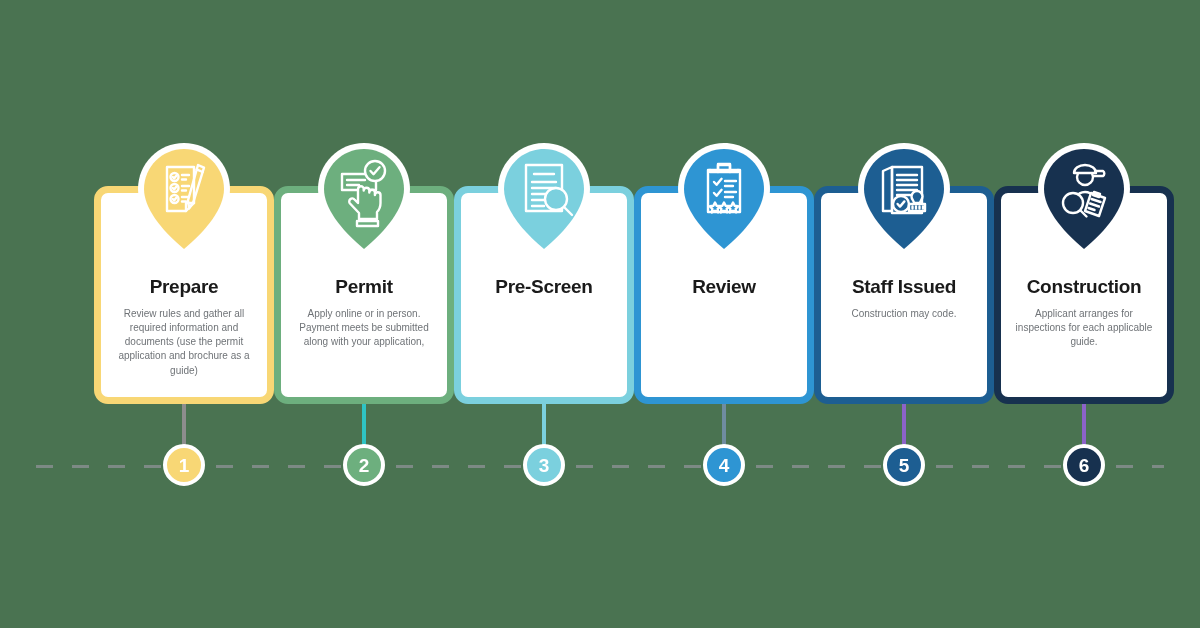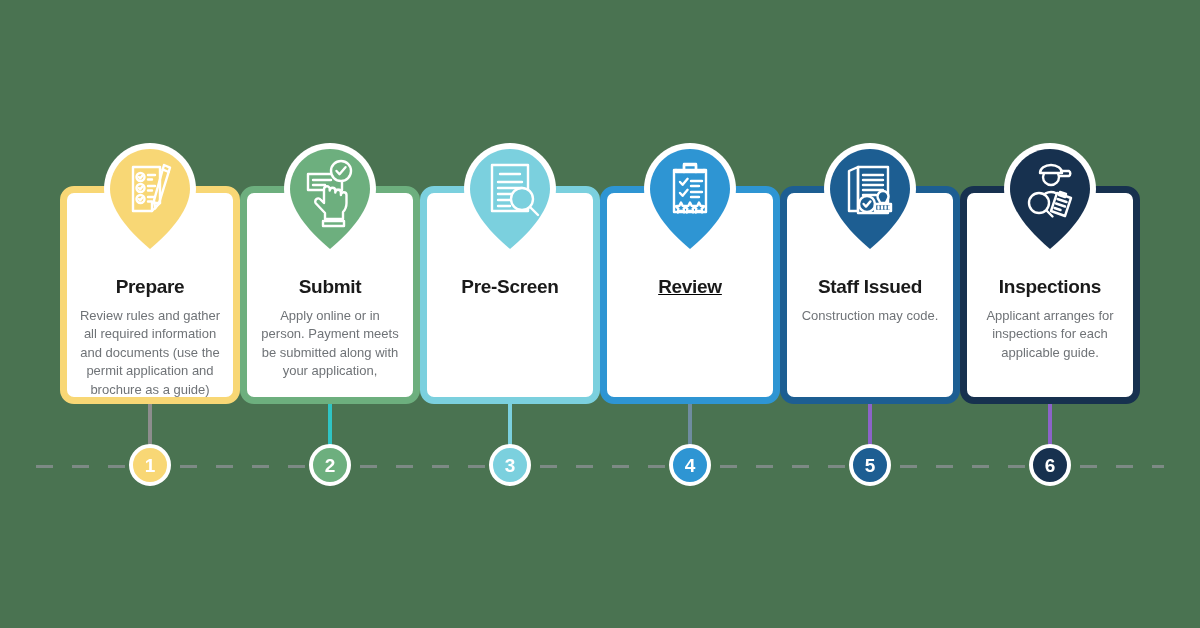--- a/index.html
+++ b/index.html
@@ -37,21 +37,21 @@
     );
   }
 
   
   .cards {
     position: absolute;
     left: 26px;
     top: 186px;
     width: 1148px;
     display: flex;
-    justify-content: center;
+    justify-content: flex-end;
   }
 
   .step {
     position: relative;
     width: 180px;
   }
 
   .card {
     position: relative;
     width: 180px;
@@ -68,21 +68,21 @@
     font-size: 19px;
     font-weight: bold;
     color: #1a1a1a;
     letter-spacing: -0.3px;
     line-height: 1.1;
     margin-bottom: 9px;
     white-space: nowrap;
   }
 
   .card-body {
-    font-size: 13px;
+    font-size: 10px;
     color: #6f7377;
     line-height: 1.42;
   }
 
   
   .pin-wrap {
     position: absolute;
     left: 50%;
     top: -52px;
     transform: translateX(-50%);
@@ -175,21 +175,21 @@
               <path d="M31 39 h18 M31 44 h12"></path>
               <circle cx="59" cy="30" r="10" fill="#6DAF7E"></circle>
               <path d="M54.5 30 l3 3.2 l6 -7"></path>
               <path d="M42 48 v14 l-3.5 -3.5 a3 3 0 0 0 -4.5 4 L43 72 v6 h18 v-7 c3 -3 3.5 -6 3.5 -9 v-8
                        a2.8 2.8 0 0 0 -5.6 0 v-2.4 a2.8 2.8 0 0 0 -5.6 0 v-2 a2.8 2.8 0 0 0 -5.6 0 v-1.6
                        a2.8 2.8 0 0 0 -5.6 0 Z" fill="#6DAF7E"></path>
               <path d="M41 80 h21 v5 h-21 Z"></path>
             </g>
           </svg>
         </div>
-        <div class="card-title">Submit</div>
+        <div class="card-title">Permit</div>
         <div class="card-body">Apply online or in person. Payment meets be submitted along with your application,</div>
       </div>
       <div class="stem" style="background: rgb(47, 196, 196);"></div>
       <div class="node" style="background: rgb(109, 175, 126);">2</div>
     </div>
 
     <div class="step">
       <div class="card" style="border-color: rgb(123, 208, 222);">
         <div class="pin-wrap">
           <svg viewBox="0 0 96 118" xmlns="http://www.w3.org/2000/svg">
@@ -203,21 +203,21 @@
             </g>
           </svg>
         </div>
         <div class="card-title">Pre-Screen</div>
       </div>
       <div class="stem" style="background: rgb(123, 208, 222);"></div>
       <div class="node" style="background: rgb(123, 208, 222);">3</div>
     </div>
 
     <div class="step">
-      <div class="card" style="border-color: rgb(46, 149, 211); text-decoration: underline;">
+      <div class="card" style="border-color: rgb(46, 149, 211);">
         <div class="pin-wrap">
           <svg viewBox="0 0 96 118" xmlns="http://www.w3.org/2000/svg">
             <path d="M48 2 C22.6 2 2 22.6 2 48 C2 68.5 20.5 92.5 48 116 C75.5 92.5 94 68.5 94 48 C94 22.6 73.4 2 48 2 Z" fill="#ffffff"></path>
             <path d="M48 8 C26 8 8 26 8 48 C8 66.5 24.5 88.5 48 108 C71.5 88.5 88 66.5 88 48 C88 26 70 8 48 8 Z" fill="#2E95D3"></path>
             <g fill="none" stroke="#ffffff" stroke-width="2.4" stroke-linecap="round" stroke-linejoin="round">
               <path d="M32 29 h32 v42 h-32 Z"></path>
               <path d="M42 24 h12 v7 h8 v-2 M42 24 v7 h-8 v-2"></path>
               <path d="M42 23 h12 v8 h-12 Z"></path>
               <path d="M38 41 l2.6 2.8 l5 -6"></path>
               <path d="M38 52 l2.6 2.8 l5 -6"></path>
@@ -272,21 +272,21 @@
               <path d="M59 30 h8 a3 3 0 0 1 0 5 h-9"></path>
               <path d="M36 71 c0 -12 5 -20 13 -20 c4 0 7 2 9 5" fill="#17314F"></path>
               <circle cx="37" cy="62" r="10" fill="#17314F"></circle>
               <path d="M44.5 69.5 l6 6"></path>
               <path d="M55 52 l14 5 l-6 18 l-14 -5 Z" fill="#17314F"></path>
               <path d="M58 51 l6 2 l-1 3 l-6 -2 Z"></path>
               <path d="M55.5 58 l9 3 M54 62.5 l9 3 M52.5 67 l6 2"></path>
             </g>
           </svg>
         </div>
-        <div class="card-title">Inspections</div>
+        <div class="card-title">Construction</div>
         <div class="card-body">Applicant arranges for inspections for each applicable guide.</div>
       </div>
       <div class="stem" style="background: rgb(140, 99, 200);"></div>
       <div class="node" style="background: rgb(23, 49, 79);">6</div>
     </div>
 
   </div>
 </div>
 
 </body></html>

